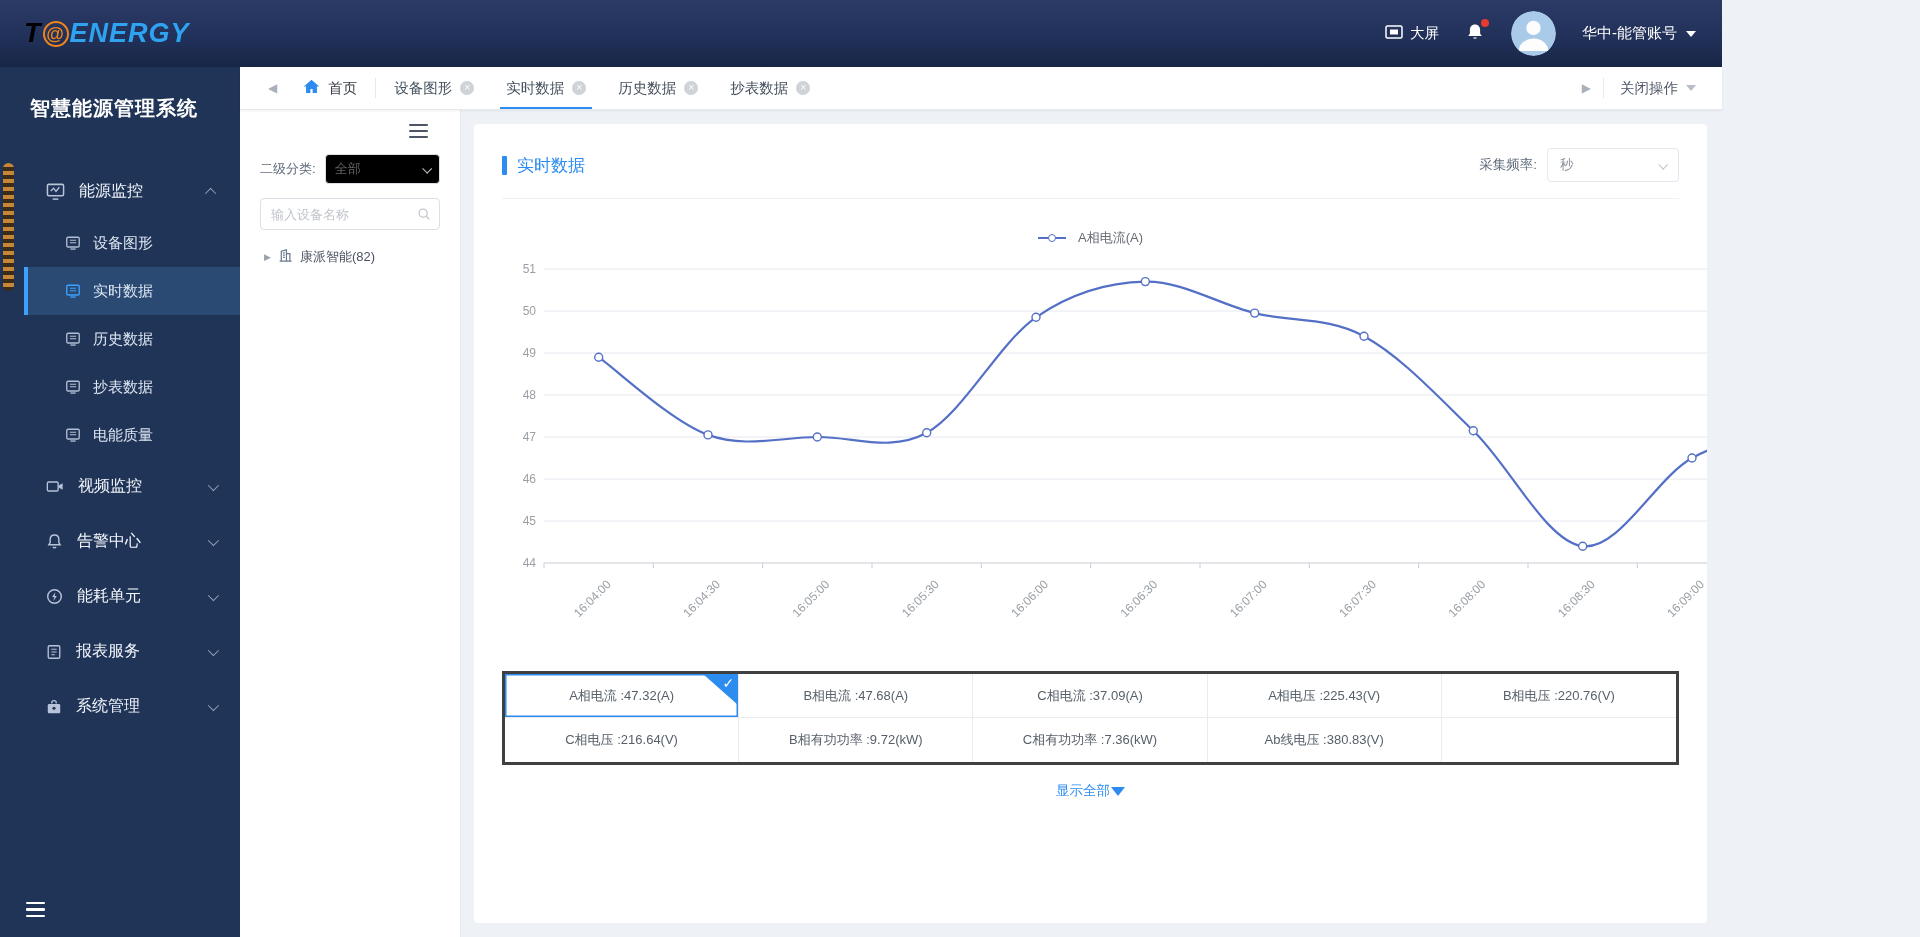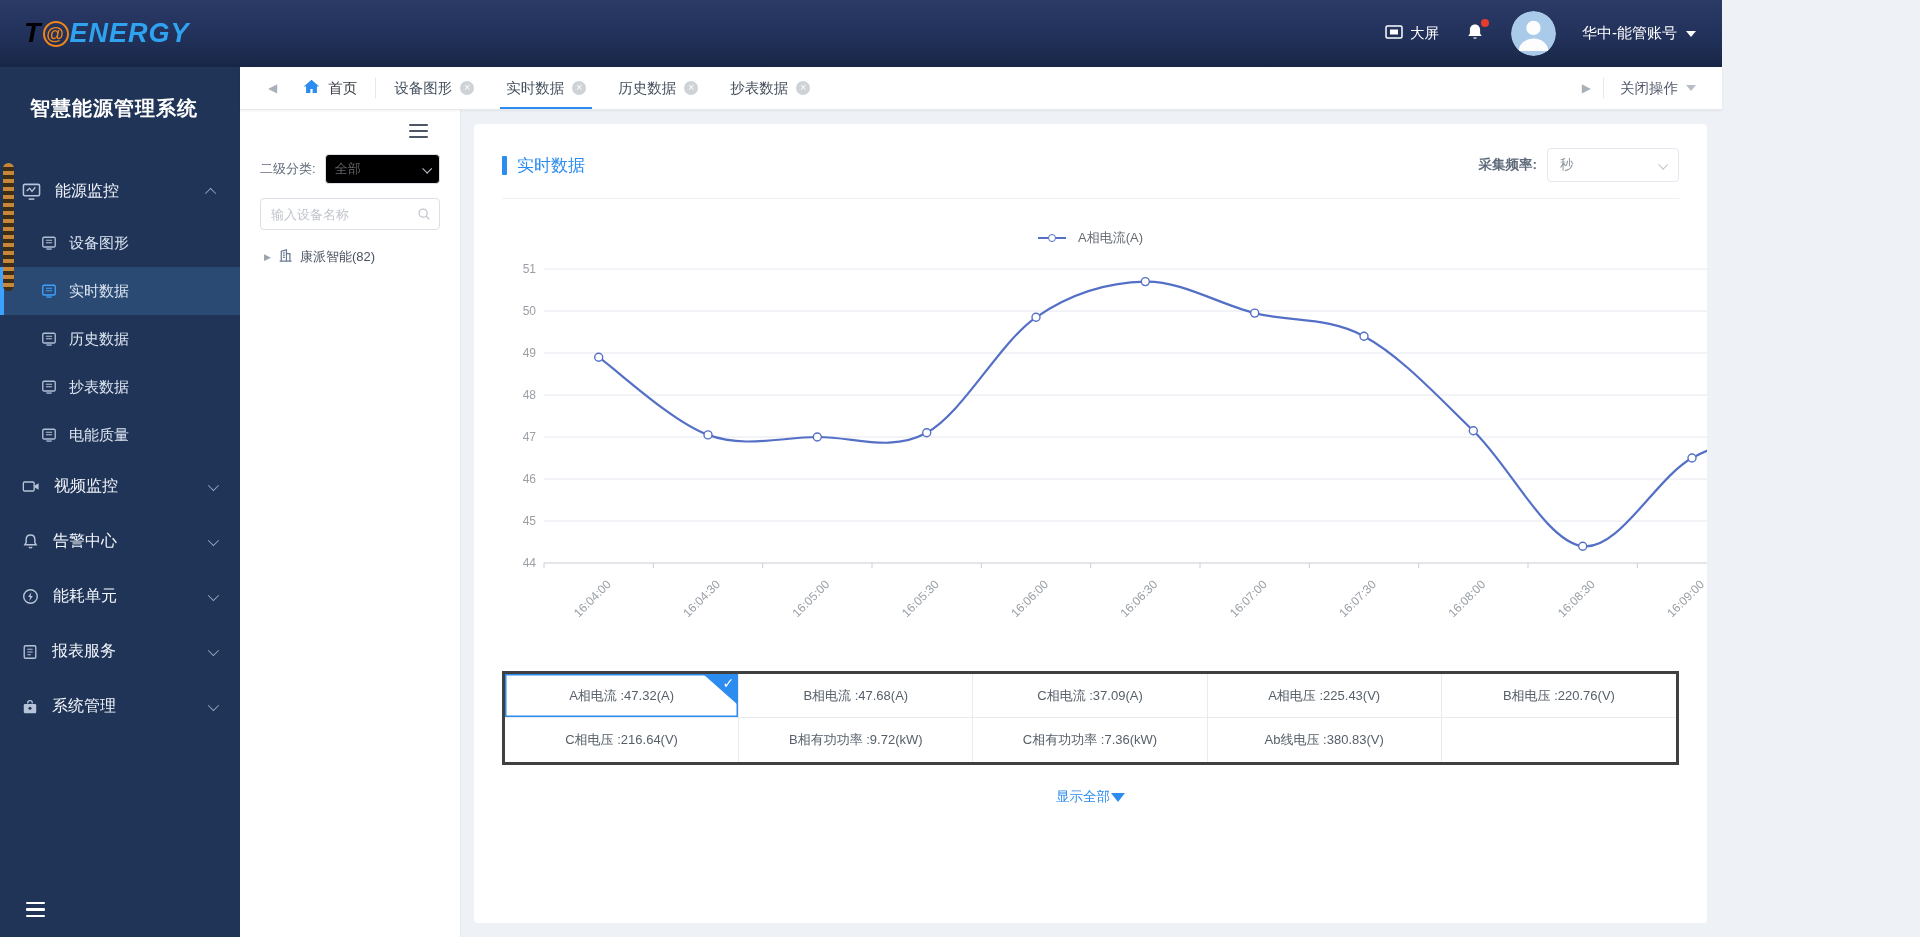--- a/index.html
+++ b/index.html
@@ -19,21 +19,21 @@
   .account { display:flex; align-items:center; gap:9px; font-size:15px; }
   .caret-down-white { width:0; height:0; border-left:5px solid transparent; border-right:5px solid transparent; border-top:6px solid #fff; }
 
   
   .body-row { flex:1; display:flex; min-height:0; }
 
   
   .sidebar { width:240px; flex:0 0 240px; background:#203457; color:#fff; display:flex; flex-direction:column; position:relative; }
   .sidebar-title { font-size:20px; font-weight:bold; padding:28px 0 0 30px; letter-spacing:1px; white-space:nowrap; }
   .scroll-stripe { position:absolute; left:3px; top:96px; width:11px; height:128px; border-radius:6px; background:repeating-linear-gradient(180deg,#d08a36 0 4px,#3c2c16 4px 8px); opacity:.95; }
-  .menu { margin-top:42px; }
+  .menu { margin-top:42px;padding-left:24px; }
   .menu-item { height:55px; display:flex; align-items:center; padding:0 24px 0 22px; cursor:pointer; font-size:16px; color:#f2f6fc; }
   .menu-item .icon { color:#b7c3d8; margin-right:14px; display:flex; }
   .menu-item .chev { margin-left:auto; }
   .submenu-item { height:48px; display:flex; align-items:center; padding-left:41px; cursor:pointer; font-size:15px; color:#dde6f2; }
   .submenu-item .icon { color:#b2bfd4; margin-right:12px; display:flex; }
   .submenu-item.active { background:#2b4a73; border-left:4px solid #3da2ff; padding-left:37px; }
   .submenu-item.active .icon { color:#3da2ff; }
   .chev { width:8px; height:8px; border-right:1.6px solid #93a3bd; border-bottom:1.6px solid #93a3bd; }
   .chev.down { transform:rotate(45deg) translateY(-2px); }
   .chev.up { transform:rotate(-135deg) translateY(-2px); }
@@ -76,38 +76,38 @@
   .tree-node { display:flex; align-items:center; gap:7px; font-size:13px; color:#4a5261; cursor:pointer; padding-left:4px; }
   .tree-caret { color:#9aa3ad; font-size:9px; }
 
   
   .main-area { flex:1; padding:14px 15px 14px 13px; min-width:0; }
   .card { background:#fff; border-radius:4px; height:100%; padding:0 28px; overflow:hidden; }
   .card-head { display:flex; align-items:center; justify-content:space-between; padding-top:24px; }
   .sec-title { display:flex; align-items:center; gap:10px; font-size:17px; color:#2d8cf0; }
   .sec-bar { width:5px; height:19px; background:#2d8cf0; border-radius:1px; }
   .freq { display:flex; align-items:center; gap:10px; }
-  .freq-label { font-size:13.5px; color:#5f6b7a;font-weight:bold; }
+  .freq-label { font-size:13.5px; color:#5f6b7a; }
   .freq-select { width:132px; height:34px; border:1px solid #e4e7ed; border-radius:4px; display:flex; align-items:center; padding:0 12px; background:#fff; cursor:pointer; }
   .freq-select .sel-val { flex:1; font-size:13.5px; color:#8a9099; }
   .card-divider { height:1px; background:#f0f1f3; margin-top:16px; }
   .legend-row { display:flex; align-items:center; justify-content:center; gap:12px; margin-top:30px; }
   .legend-marker { width:28px; height:2px; background:#5470c6; position:relative; }
   .legend-marker i { position:absolute; left:50%; top:50%; transform:translate(-50%,-50%); width:8px; height:8px; border:1.6px solid #5470c6; border-radius:50%; background:#fff; }
   .legend-label { font-size:13px; color:#666c74; }
   .chart-wrap { margin-top:4px; }
   
   .dtable { margin-top:14px; display:grid; grid-template-columns:repeat(5,1fr); border:3px solid #404040; }
   .dcell { height:44px; display:flex; align-items:center; justify-content:center; font-size:13px; color:#57606a; background:#fff; border-right:1px solid #e9ebef; border-bottom:1px solid #e9ebef; position:relative; cursor:pointer; }
   .dcell:nth-child(5n) { border-right:none; }
   .dcell:nth-child(n+6) { border-bottom:none; }
   .dcell.selected { box-shadow:inset 0 0 0 1.5px #2d8cf0; }
   .dcell.selected::before { content:""; position:absolute; top:0; right:0; border-top:31px solid #2d8cf0; border-left:35px solid transparent; }
   .dcell.selected::after { content:"✓"; position:absolute; top:1px; right:4px; color:#fff; font-size:14px; font-weight:bold; }
-  .show-all { display:flex; align-items:center; justify-content:center; gap:1px; margin-top:23px; color:#2d8cf0; font-size:13.5px; cursor:pointer; }
+  .show-all { display:flex; align-items:center; justify-content:center; gap:1px; margin-top:17px; color:#2d8cf0; font-size:13.5px; cursor:pointer; }
   .tri-down { width:0; height:0; border-left:7px solid transparent; border-right:7px solid transparent; border-top:9px solid #2d8cf0; }
   svg text { font-family:"Liberation Sans","DejaVu Sans",sans-serif; }
 </style>
 </head>
 <body>
 
 <div class="app">
 
   <header class="header">
     <div class="logo"><span>T</span><span class="logo-at">@</span><span class="logo-rest">ENERGY</span></div>

